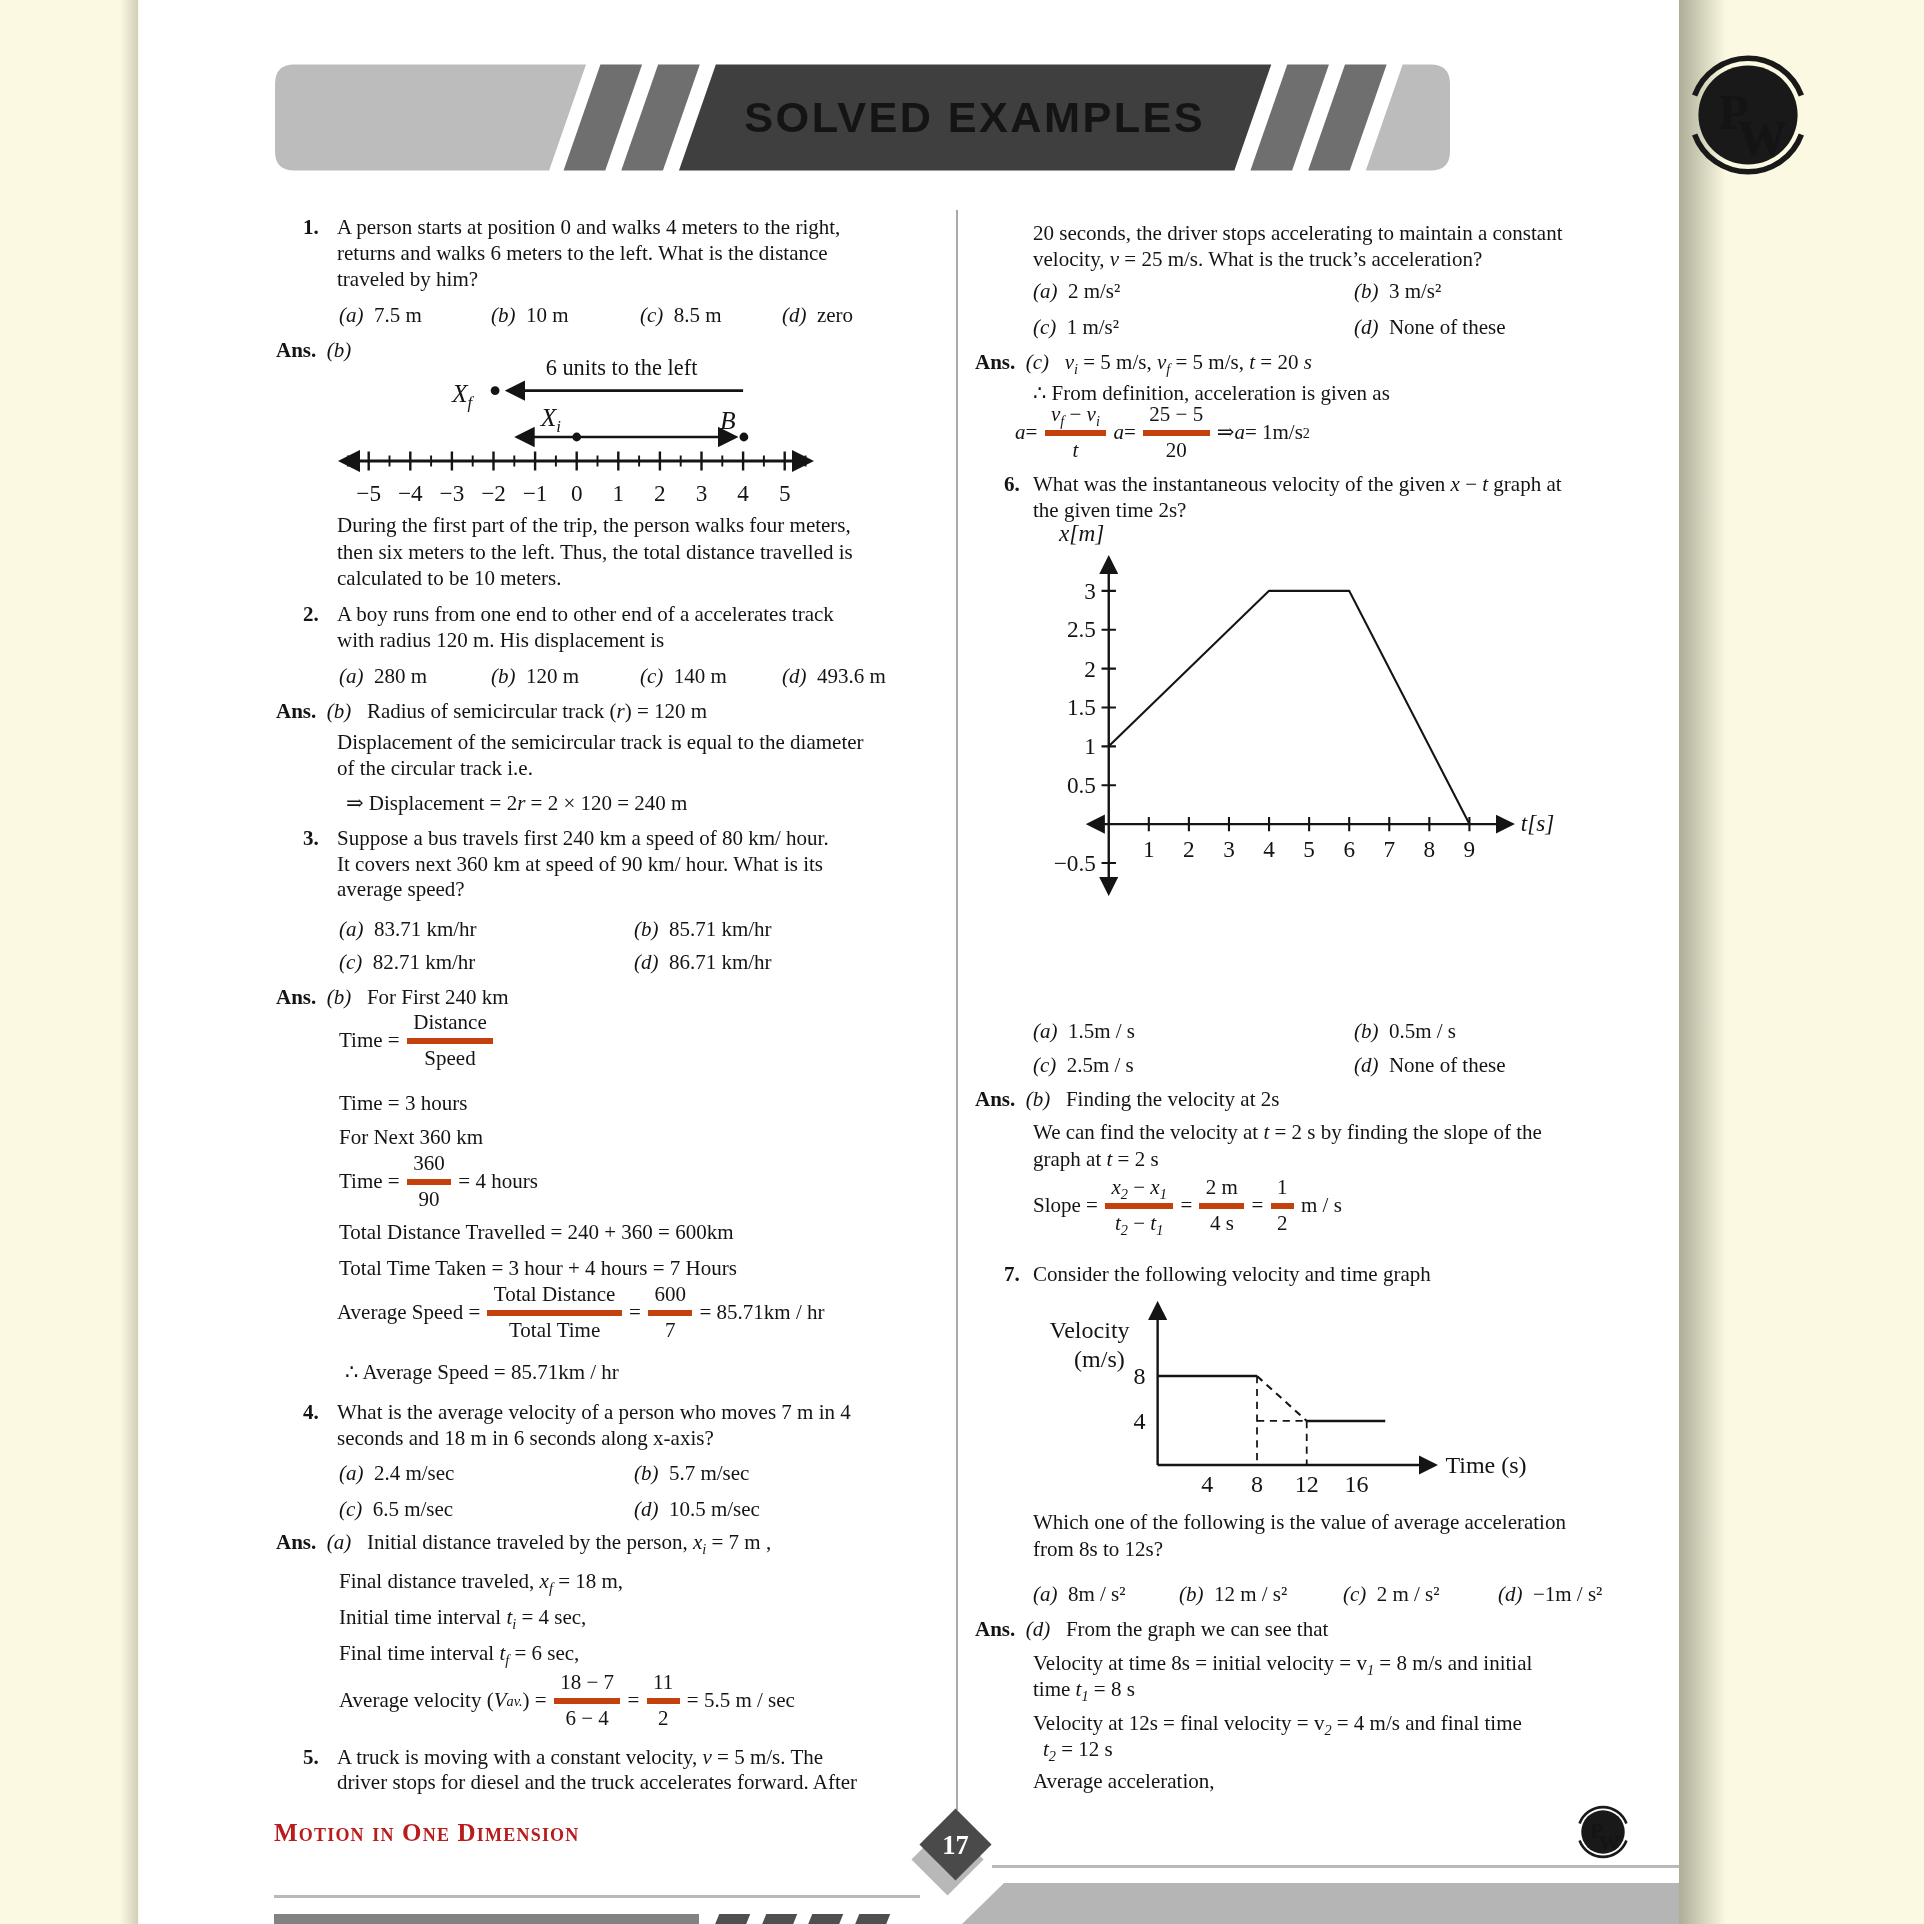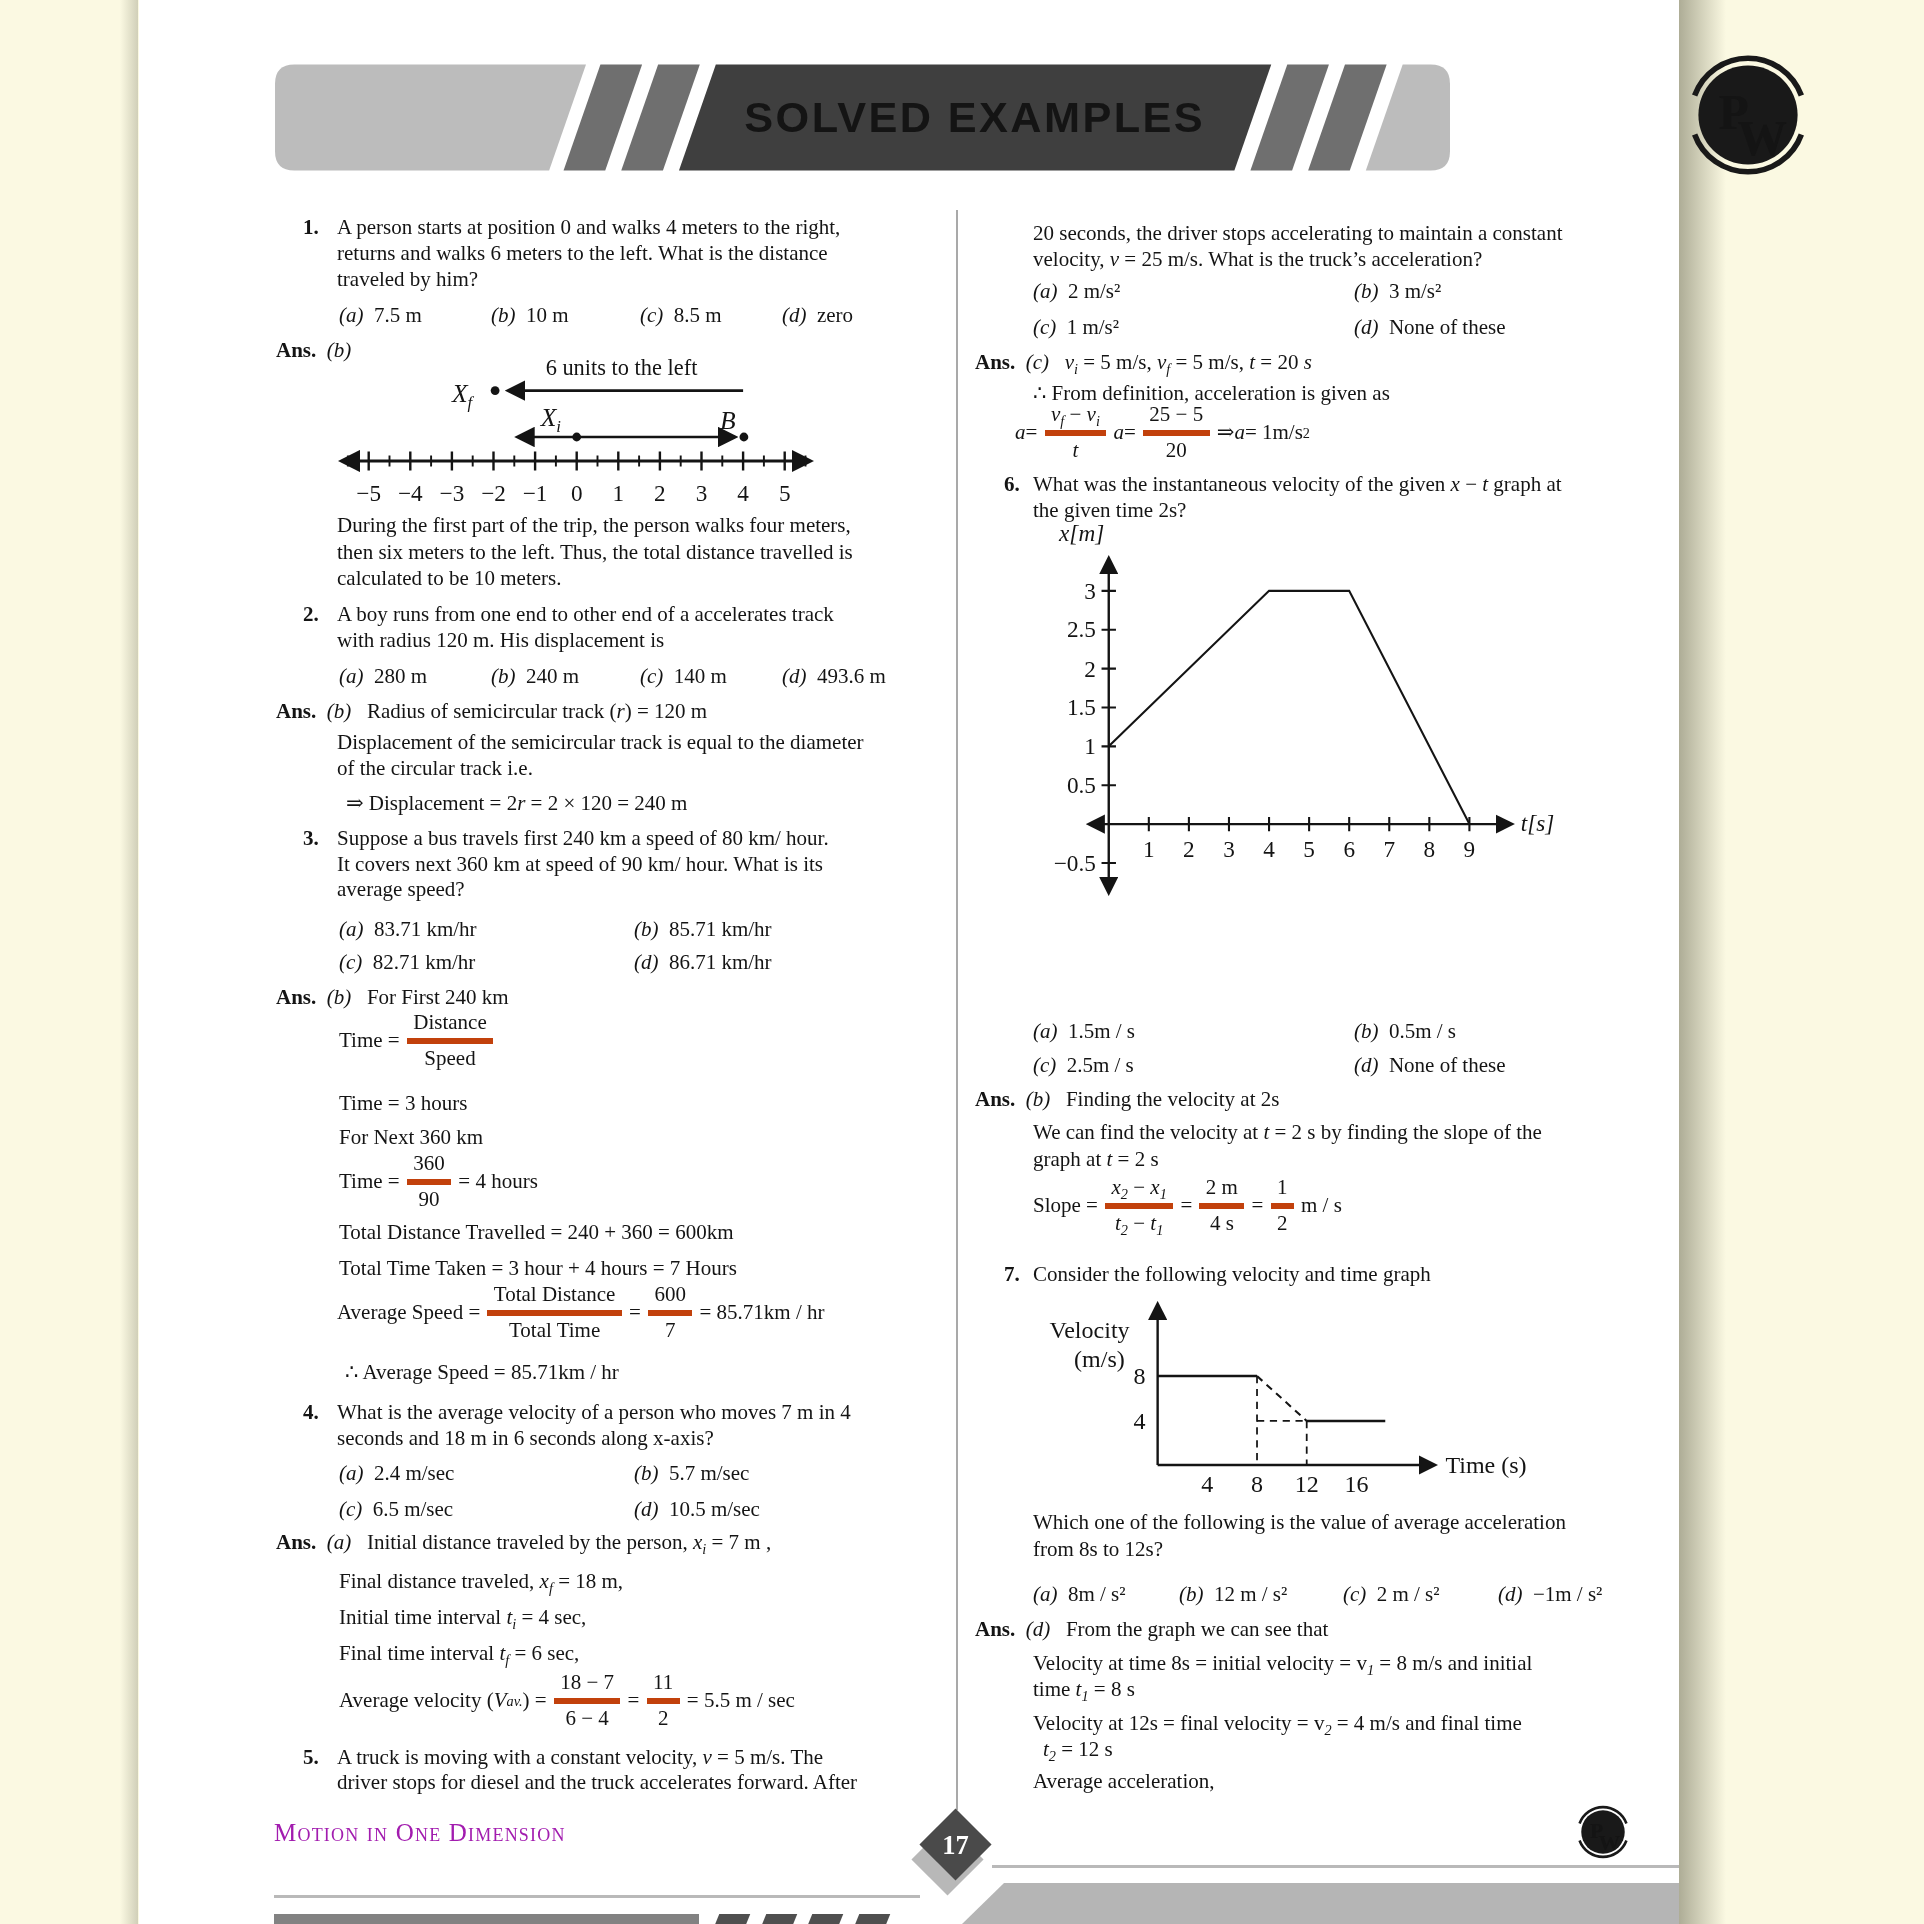--- a/index.html
+++ b/index.html
@@ -18,22 +18,22 @@
   sub{font-style:italic;font-size:68%;line-height:0;}
   sup{font-size:68%;line-height:0;}
   .frow{display:flex;align-items:center;height:67px;}
   .fr{display:inline-flex;flex-direction:column;align-items:center;margin:0 7.2px;}
   .fr .num{padding:0 6.4px 2.4px;border-bottom:6px solid #c2410c;text-align:center;}
   .fr .den{padding:2.4px 6.4px 0;text-align:center;}
   .divider{position:absolute;left:956px;top:210px;width:2.4px;height:1600px;background:#a9a9a9;}
   svg{position:absolute;overflow:visible;}
   svg text{font-family:"Liberation Serif","DejaVu Serif",serif;fill:#141414;}
   .banner-text{font-family:"Liberation Sans","DejaVu Sans",sans-serif;font-weight:700;letter-spacing:3px;}
-  .footer-title{position:absolute;left:274px;top:1819px;font-variant:small-caps;font-weight:400;
-                font-size:25px;letter-spacing:1.2px;color:#a21caf;}
+  .footer-title{position:absolute;left:274px;top:1819px;font-variant:small-caps;font-weight:700;
+                font-size:25px;letter-spacing:1.2px;color:#b91c1c;}
   .fline{position:absolute;height:3.2px;background:#b9b9b9;}
   .fband-l{position:absolute;left:274px;top:1914px;width:425px;height:11.2px;background:#828282;}
   .fstripe{position:absolute;top:1914px;width:30.5px;height:11.2px;background:#4f4f4f;transform:skewX(-22deg);}
   .fband-r{position:absolute;left:961px;top:1883px;width:718px;height:42px;background:#b5b5b5;
            clip-path:polygon(43px 0,100% 0,100% 100%,0 100%);}
   .dia{position:absolute;width:51px;height:51px;transform:rotate(45deg);}
   .dia-shadow{background:#b8b8b8;left:922px;top:1834px;}
   .dia-dark{background:#4a4a4a;left:930px;top:1819px;}
   .dia-num{position:absolute;left:930px;top:1830px;width:51px;text-align:center;
            font-size:26.5px;font-weight:700;color:#ffffff;font-family:"Liberation Serif",serif;}
@@ -108,21 +108,21 @@
 </svg>
 
 <div class="row" style="left:337px;top:513px">During the first part of the trip, the person walks four meters,</div>
 <div class="row" style="left:337px;top:540px">then six meters to the left. Thus, the total distance travelled is</div>
 <div class="row" style="left:337px;top:566px">calculated to be 10 meters.</div>
 
 <div class="row qno" style="left:303px;top:602px">2.</div>
 <div class="row" style="left:337px;top:602px">A boy runs from one end to other end of a accelerates track</div>
 <div class="row" style="left:337px;top:628px">with radius 120 m. His displacement is</div>
 <div class="row" style="left:339px;top:664px"><span class="optl">(a)</span><span>280 m</span></div>
-<div class="row" style="left:491px;top:664px"><span class="optl">(b)</span><span>240 m</span></div>
+<div class="row" style="left:491px;top:664px"><span class="optl">(b)</span><span>120 m</span></div>
 <div class="row" style="left:640px;top:664px"><span class="optl">(c)</span><span>140 m</span></div>
 <div class="row" style="left:782px;top:664px"><span class="optl">(d)</span><span>493.6 m</span></div>
 <div class="row" style="left:276px;top:699px"><span class="ansl">Ans.</span>&nbsp;&nbsp;<span class="optl">(b)</span>&nbsp;<span><span>Radius of semicircular track (</span><span class="it">r</span><span>) = 120 m</span></span></div>
 <div class="row" style="left:337px;top:730px">Displacement of the semicircular track is equal to the diameter</div>
 <div class="row" style="left:337px;top:756px">of the circular track i.e.</div>
 <div class="row" style="left:346px;top:791px"><span>⇒   Displacement  = 2</span><span class="it">r</span><span> = 2 × 120 = 240 m</span></div>
 
 <div class="row qno" style="left:303px;top:826px">3.</div>
 <div class="row" style="left:337px;top:826px">Suppose a bus travels first 240 km a speed of 80 km/ hour.</div>
 <div class="row" style="left:337px;top:852px">It covers next 360 km at speed of 90 km/ hour. What is its</div>

